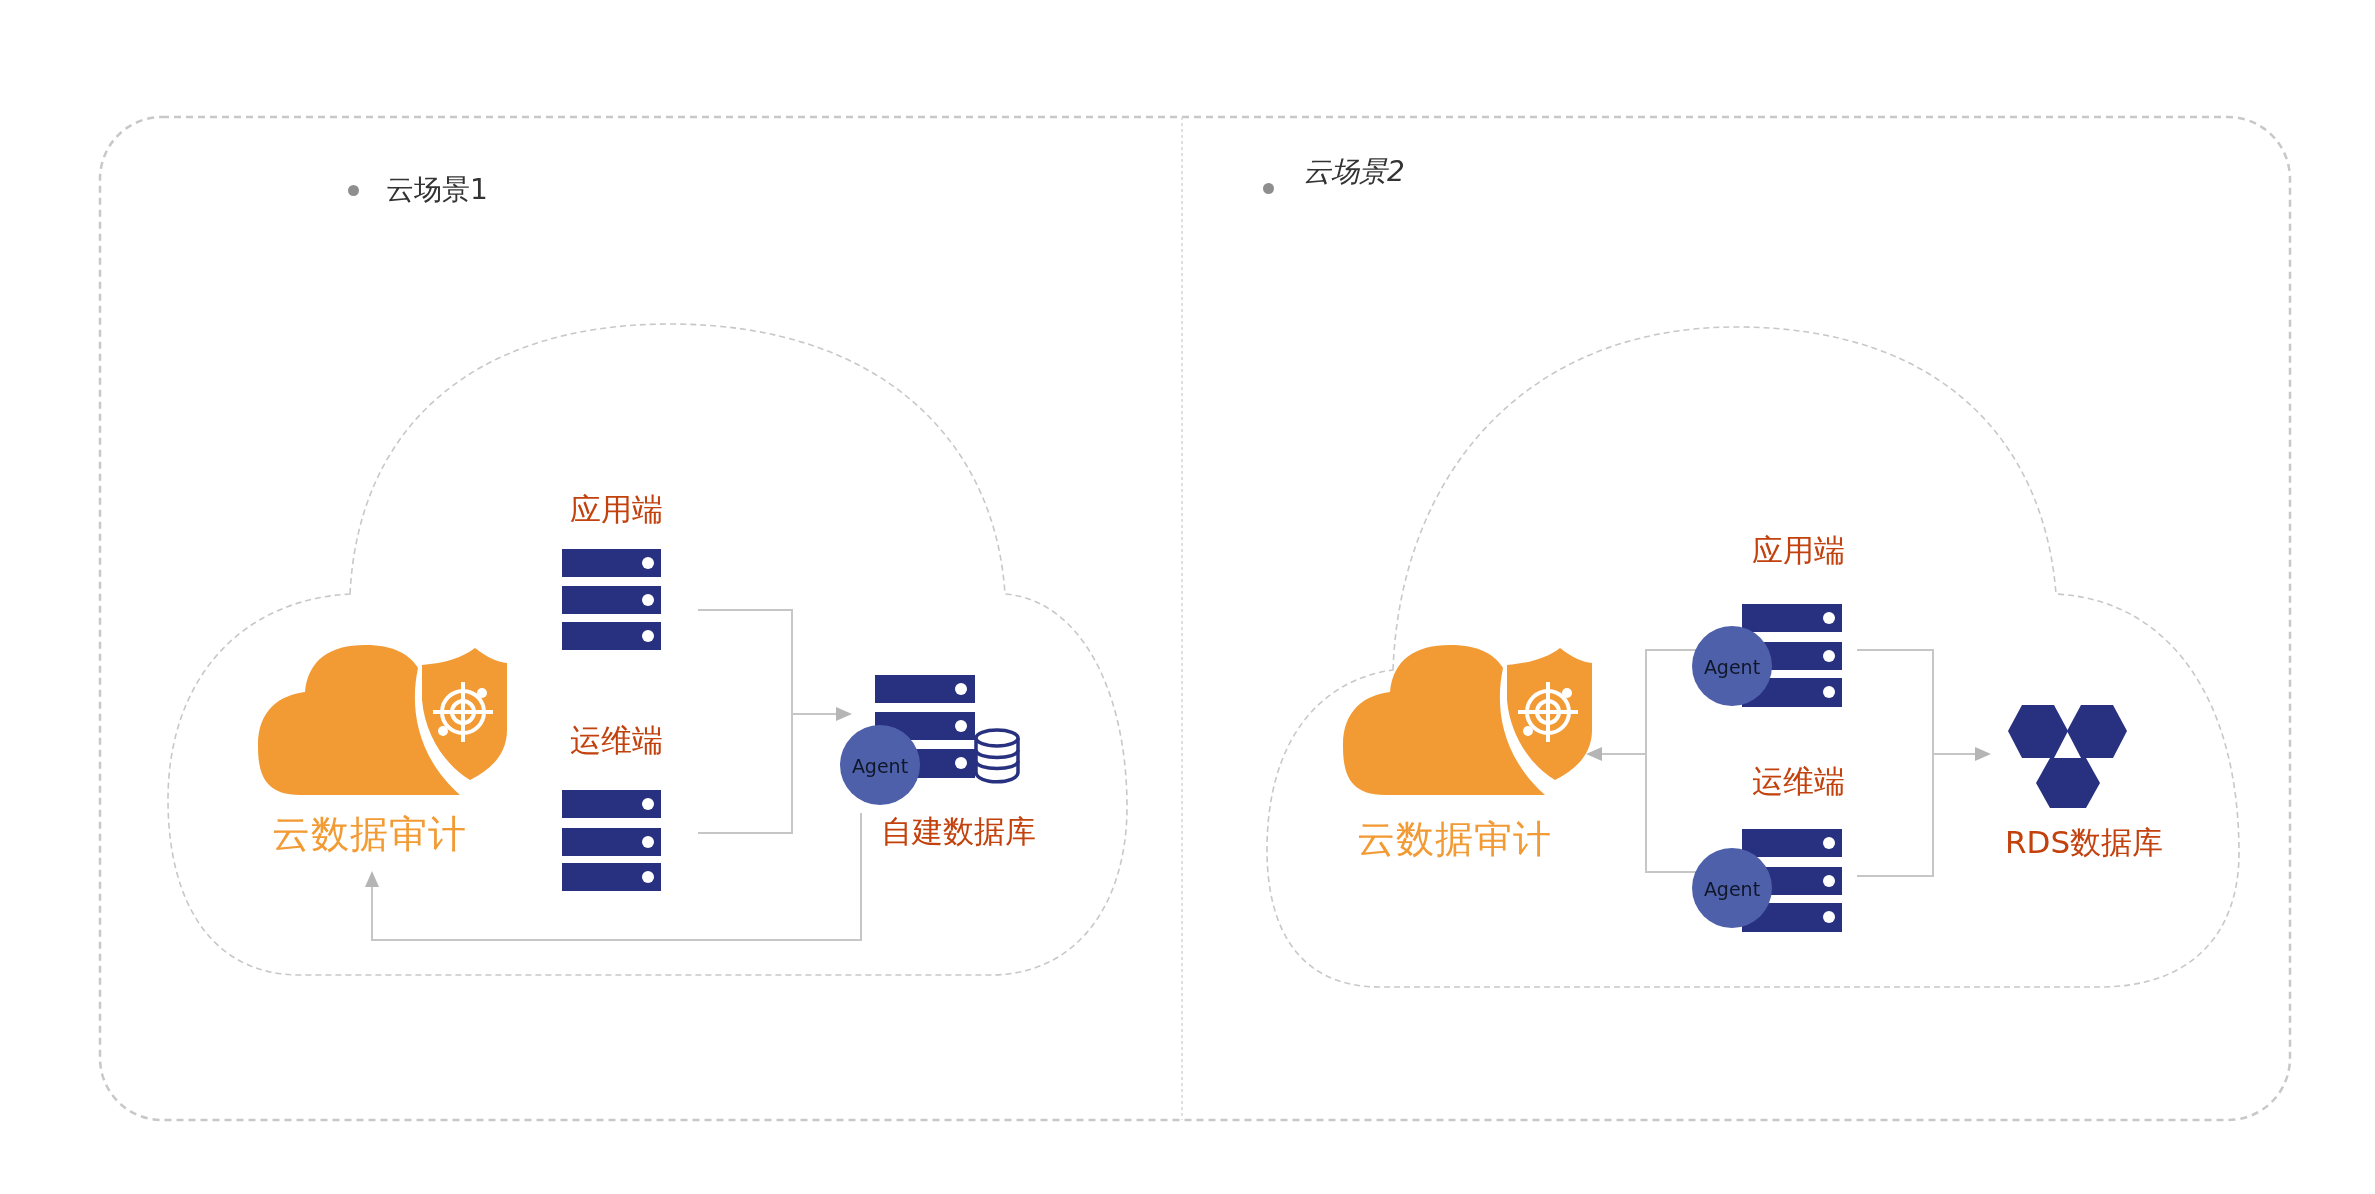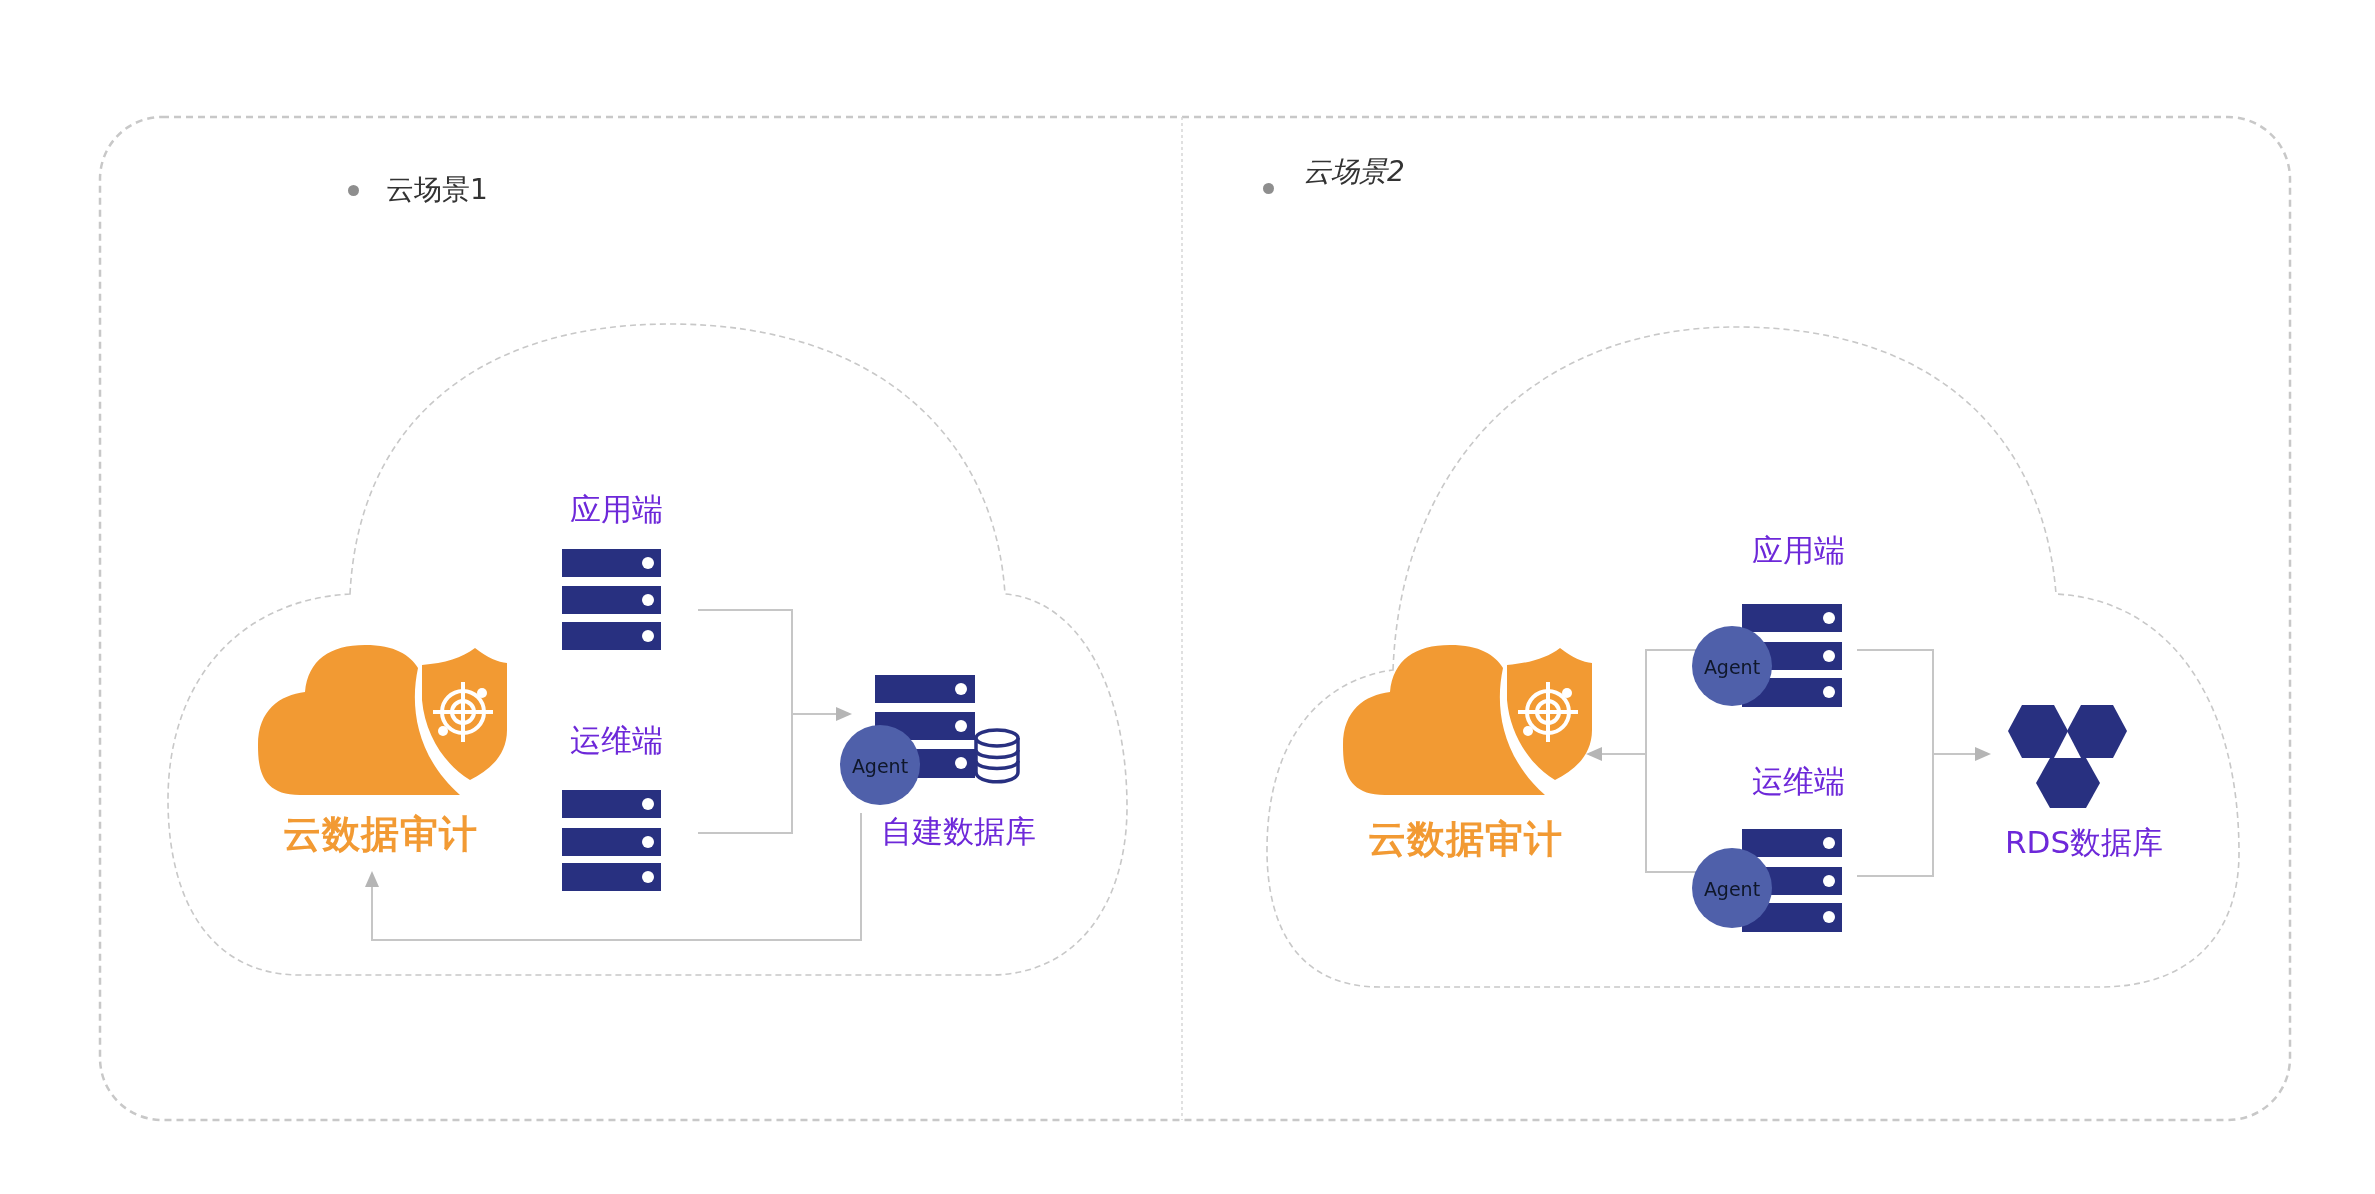--- a/index.html
+++ b/index.html
@@ -1,22 +1,22 @@
 <!DOCTYPE html>
 <html><head>
   <meta charset="utf-8">
   <style>
     html, body { margin: 0; padding: 0; background: #ffffff; }
     body { width: 2375px; height: 1194px; position: relative; overflow: hidden;
            font-family: "DejaVu Sans", "Liberation Sans", sans-serif; }
     #canvas { position: absolute; left: 0; top: 0; }
-    .lbl { position: absolute; white-space: nowrap; color: #6d28d9; font-size: 31px; line-height: 1; }
+    .lbl { position: absolute; white-space: nowrap; color: #c2410c; font-size: 31px; line-height: 1; }
     .title { position: absolute; white-space: nowrap; color: #333333; font-size: 28px; line-height: 1; }
     .bullet { position: absolute; width: 11px; height: 11px; border-radius: 50%; background: #8e8e8e; }
-    .brand { position: absolute; white-space: nowrap; font-size: 38px; font-weight: bold; line-height: 1; letter-spacing: 1px; margin-left: 11px; }
+    .brand { position: absolute; white-space: nowrap; font-size: 38px; font-weight: normal; line-height: 1; letter-spacing: 1px; }
     .agent-text { position: absolute; white-space: nowrap; color: #0f172a; font-size: 19px; line-height: 1;
                   transform: translate(-50%, -50%); }
   </style>
 </head>
 <body>
 
 <svg id="canvas" width="2375" height="1194" viewBox="0 0 2375 1194">
 
   <rect x="100" y="117" width="2190" height="1003" rx="62" ry="62" fill="none" stroke="#C8C8C8" stroke-width="2.5" stroke-dasharray="7,5"></rect>
 

